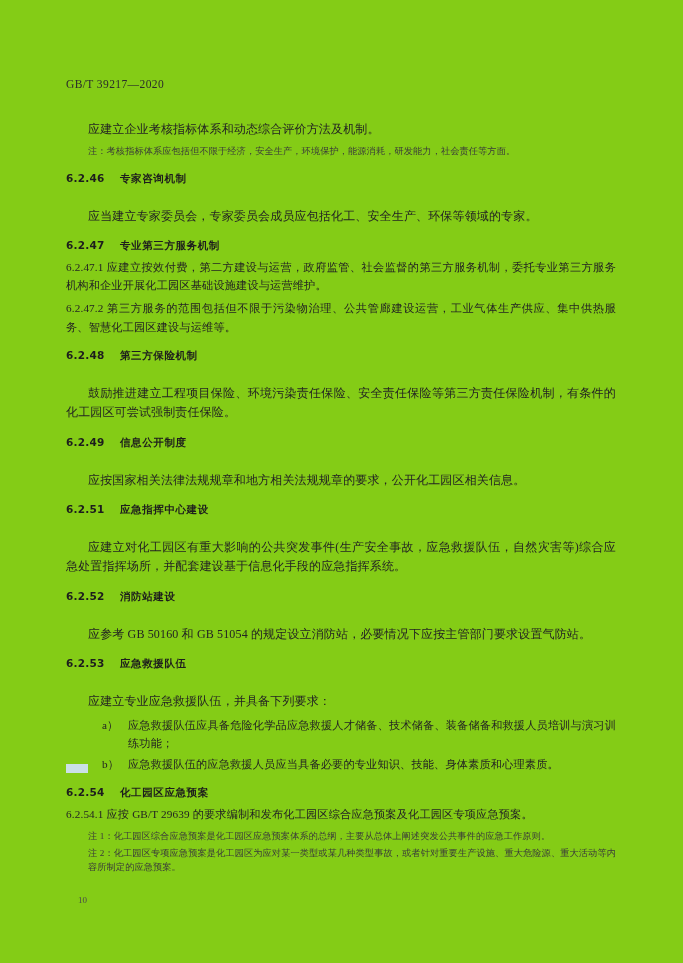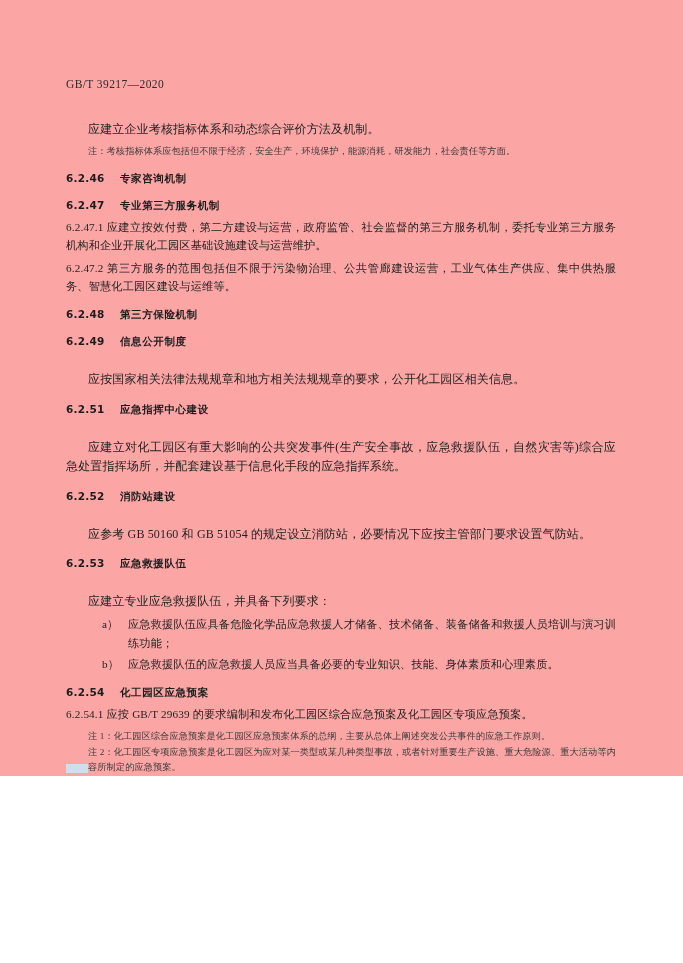--- a/index.html
+++ b/index.html
@@ -7,22 +7,22 @@
     padding: 0;
     background: #ffffff;
   }
   body {
     font-family: "Liberation Serif", "DejaVu Serif", serif;
     color: #231f20;
   }
   .page {
     position: relative;
     width: 683px;
-    height: 776px;
-    background: #fca5a5;
+    height: 963px;
+    background: #84cc16;
     box-sizing: border-box;
     overflow: hidden;
     padding-left: 36px;
   }
   .page-inner {
     position: absolute;
     left: 66px;
     top: 78px;
     width: 550px;
   }
@@ -146,40 +146,42 @@
 
     <div class="clause">
       <div class="para indent">应建立企业考核指标体系和动态综合评价方法及机制。</div>
       <div class="note">注：考核指标体系应包括但不限于经济，安全生产，环境保护，能源消耗，研发能力，社会责任等方面。</div>
     </div>
 
     <div class="clause">
       <div class="clause-head">
         <span class="num">6.2.46</span><span class="title">专家咨询机制</span>
       </div>
+      <div class="para indent">应当建立专家委员会，专家委员会成员应包括化工、安全生产、环保等领域的专家。</div>
     </div>
 
     <div class="clause">
       <div class="clause-head">
         <span class="num">6.2.47</span><span class="title">专业第三方服务机制</span>
       </div>
       <div class="sub">
         <span class="lead">6.2.47.1</span>
         <span>应建立按效付费，第二方建设与运营，政府监管、社会监督的第三方服务机制，委托专业第三方服务机构和企业开展化工园区基础设施建设与运营维护。</span>
       </div>
       <div class="sub">
         <span class="lead">6.2.47.2</span>
         <span>第三方服务的范围包括但不限于污染物治理、公共管廊建设运营，工业气体生产供应、集中供热服务、智慧化工园区建设与运维等。</span>
       </div>
     </div>
 
     <div class="clause">
       <div class="clause-head">
         <span class="num">6.2.48</span><span class="title">第三方保险机制</span>
       </div>
+      <div class="para indent">鼓励推进建立工程项目保险、环境污染责任保险、安全责任保险等第三方责任保险机制，有条件的化工园区可尝试强制责任保险。</div>
     </div>
 
     <div class="clause">
       <div class="clause-head">
         <span class="num">6.2.49</span><span class="title">信息公开制度</span>
       </div>
       <div class="para indent">应按国家相关法律法规规章和地方相关法规规章的要求，公开化工园区相关信息。</div>
     </div>
 
 

